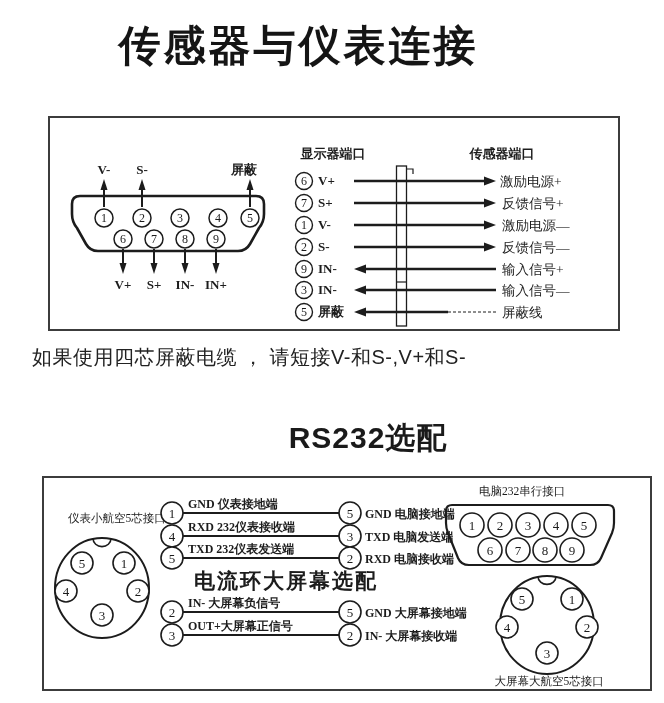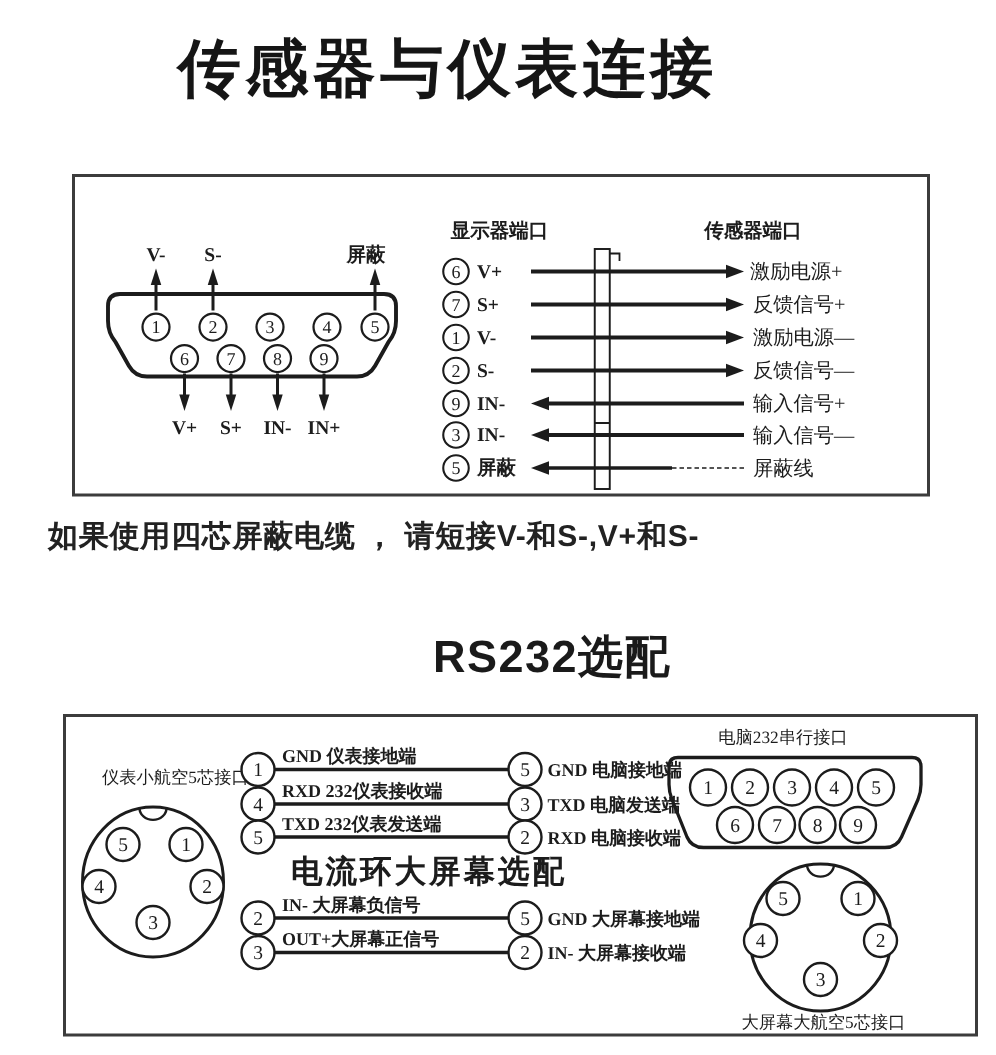--- a/index.html
+++ b/index.html
@@ -7,21 +7,21 @@
     width:664px;height:703px;position:relative;background:#ffffff;
     font-family:"Liberation Sans","DejaVu Sans",sans-serif;color:#1c1c1c;
     overflow:hidden;
   }
   .page-title{
     position:absolute;top:18px;left:0;width:597px;text-align:center;
     font-size:42px;font-weight:900;letter-spacing:3px;color:#151515;
   }
   .note-line{
     position:absolute;top:344px;left:32px;width:620px;
-    font-size:20px;color:#222;letter-spacing:0.5px;font-weight:bold;
+    font-size:20px;color:#222;letter-spacing:0.5px;
   }
   .rs232-title{
     position:absolute;top:418px;left:0;width:664px;text-align:center;
     font-size:30px;font-weight:600;letter-spacing:1px;color:#1a1a1a;padding-left:36px;
   }
   .panel{
     position:absolute;background:#fff;border:2px solid #3c3c3c;box-sizing:border-box;
   }
   #panel1{left:48px;top:116px;width:572px;height:215px;}
   #panel2{left:42px;top:476px;width:610px;height:215px;}

